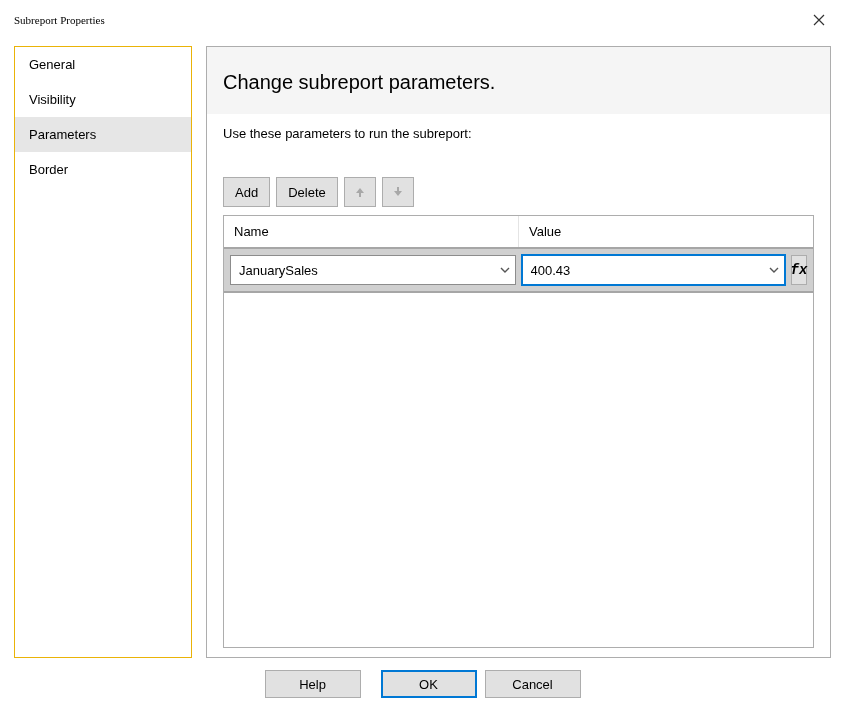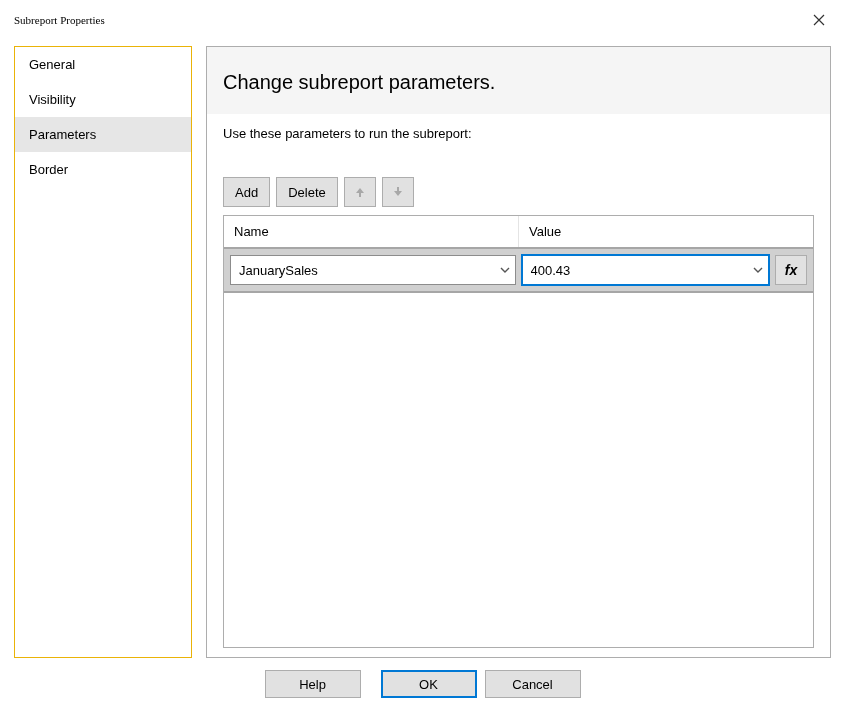--- a/index.html
+++ b/index.html
@@ -149,31 +149,31 @@
     }
     .combo .chev {
       position: absolute;
       right: 6px;
       top: 50%;
       transform: translateY(-50%);
       pointer-events: none;
       color: #555;
     }
     .fx-btn {
-      width: 32px;
+      width: 16px;
       height: 30px;
       border: 1px solid #adadad;
       background: #e1e1e1;
       display: flex;
       align-items: center;
       justify-content: center;
       cursor: pointer;
       font-style: italic;
       font-weight: bold;
-      font-family: Liberation Sans, sans-serif;
+      font-family: Liberation Mono, monospace;
       font-size: 14px;
     }
     .grid-rest {
       height: 354px;
       background: #ffffff;
     }
     .bottom-bar {
       display: flex;
       justify-content: center;
       padding: 2px 14px 10px 14px;

